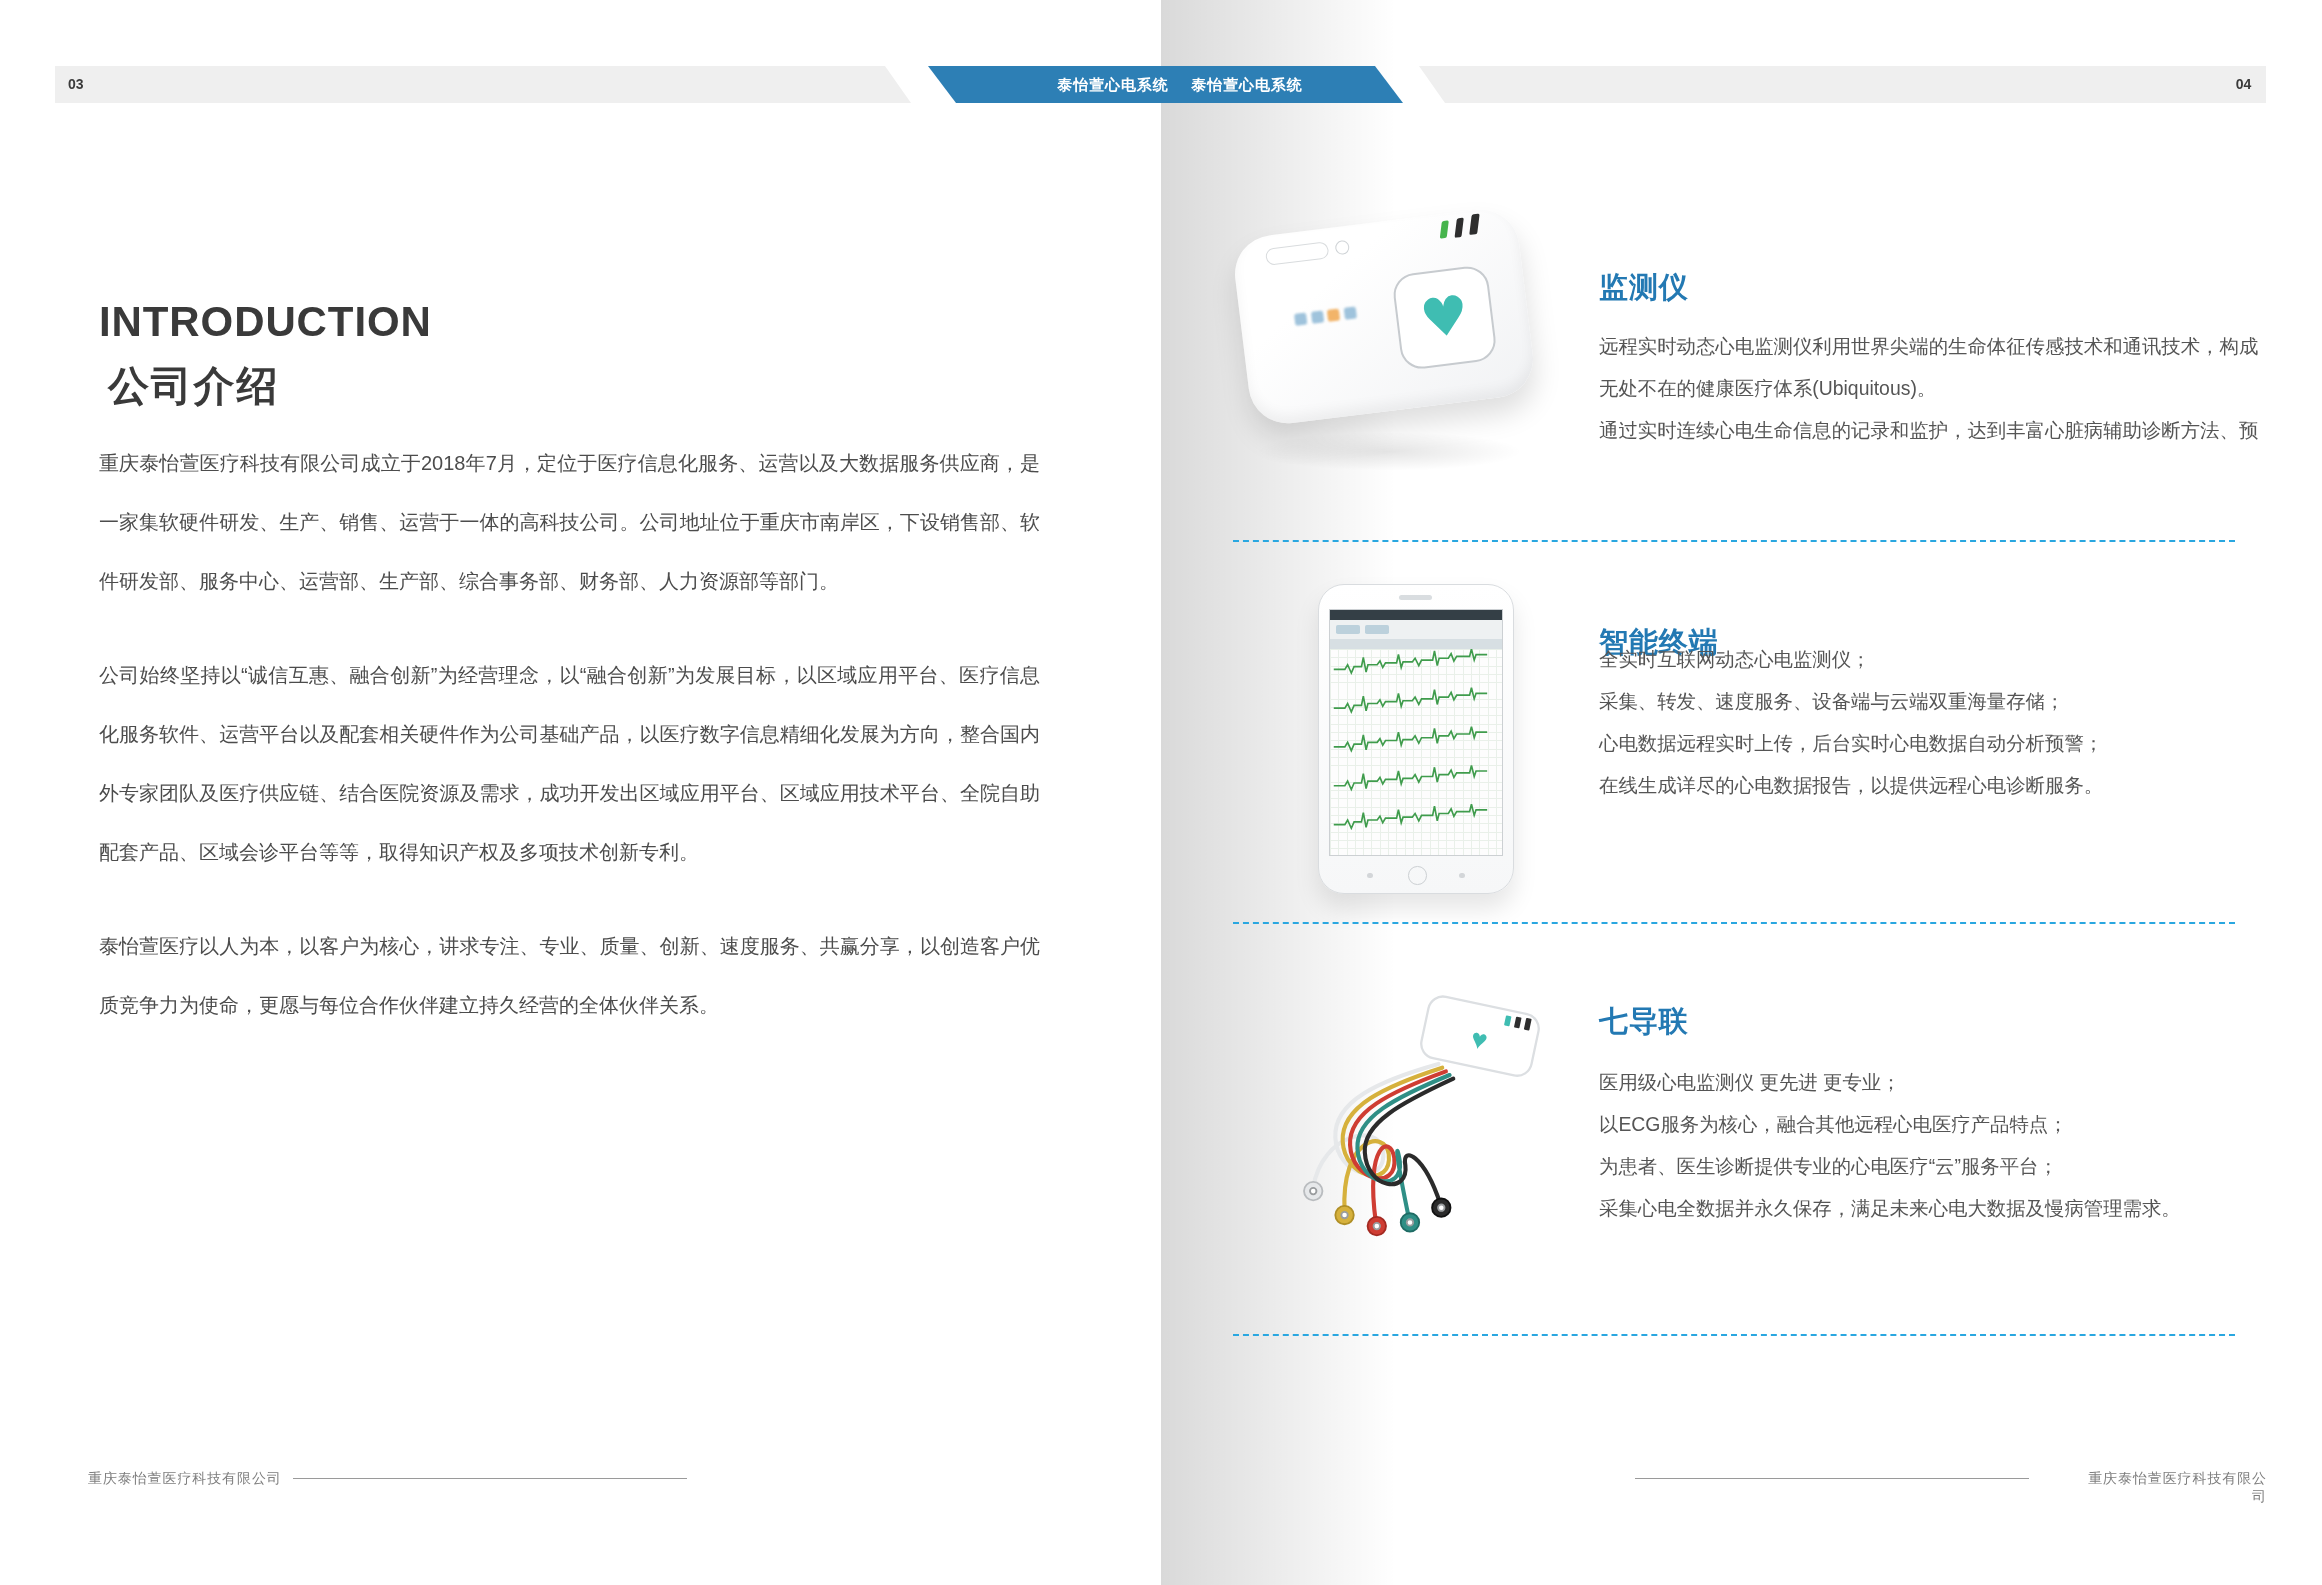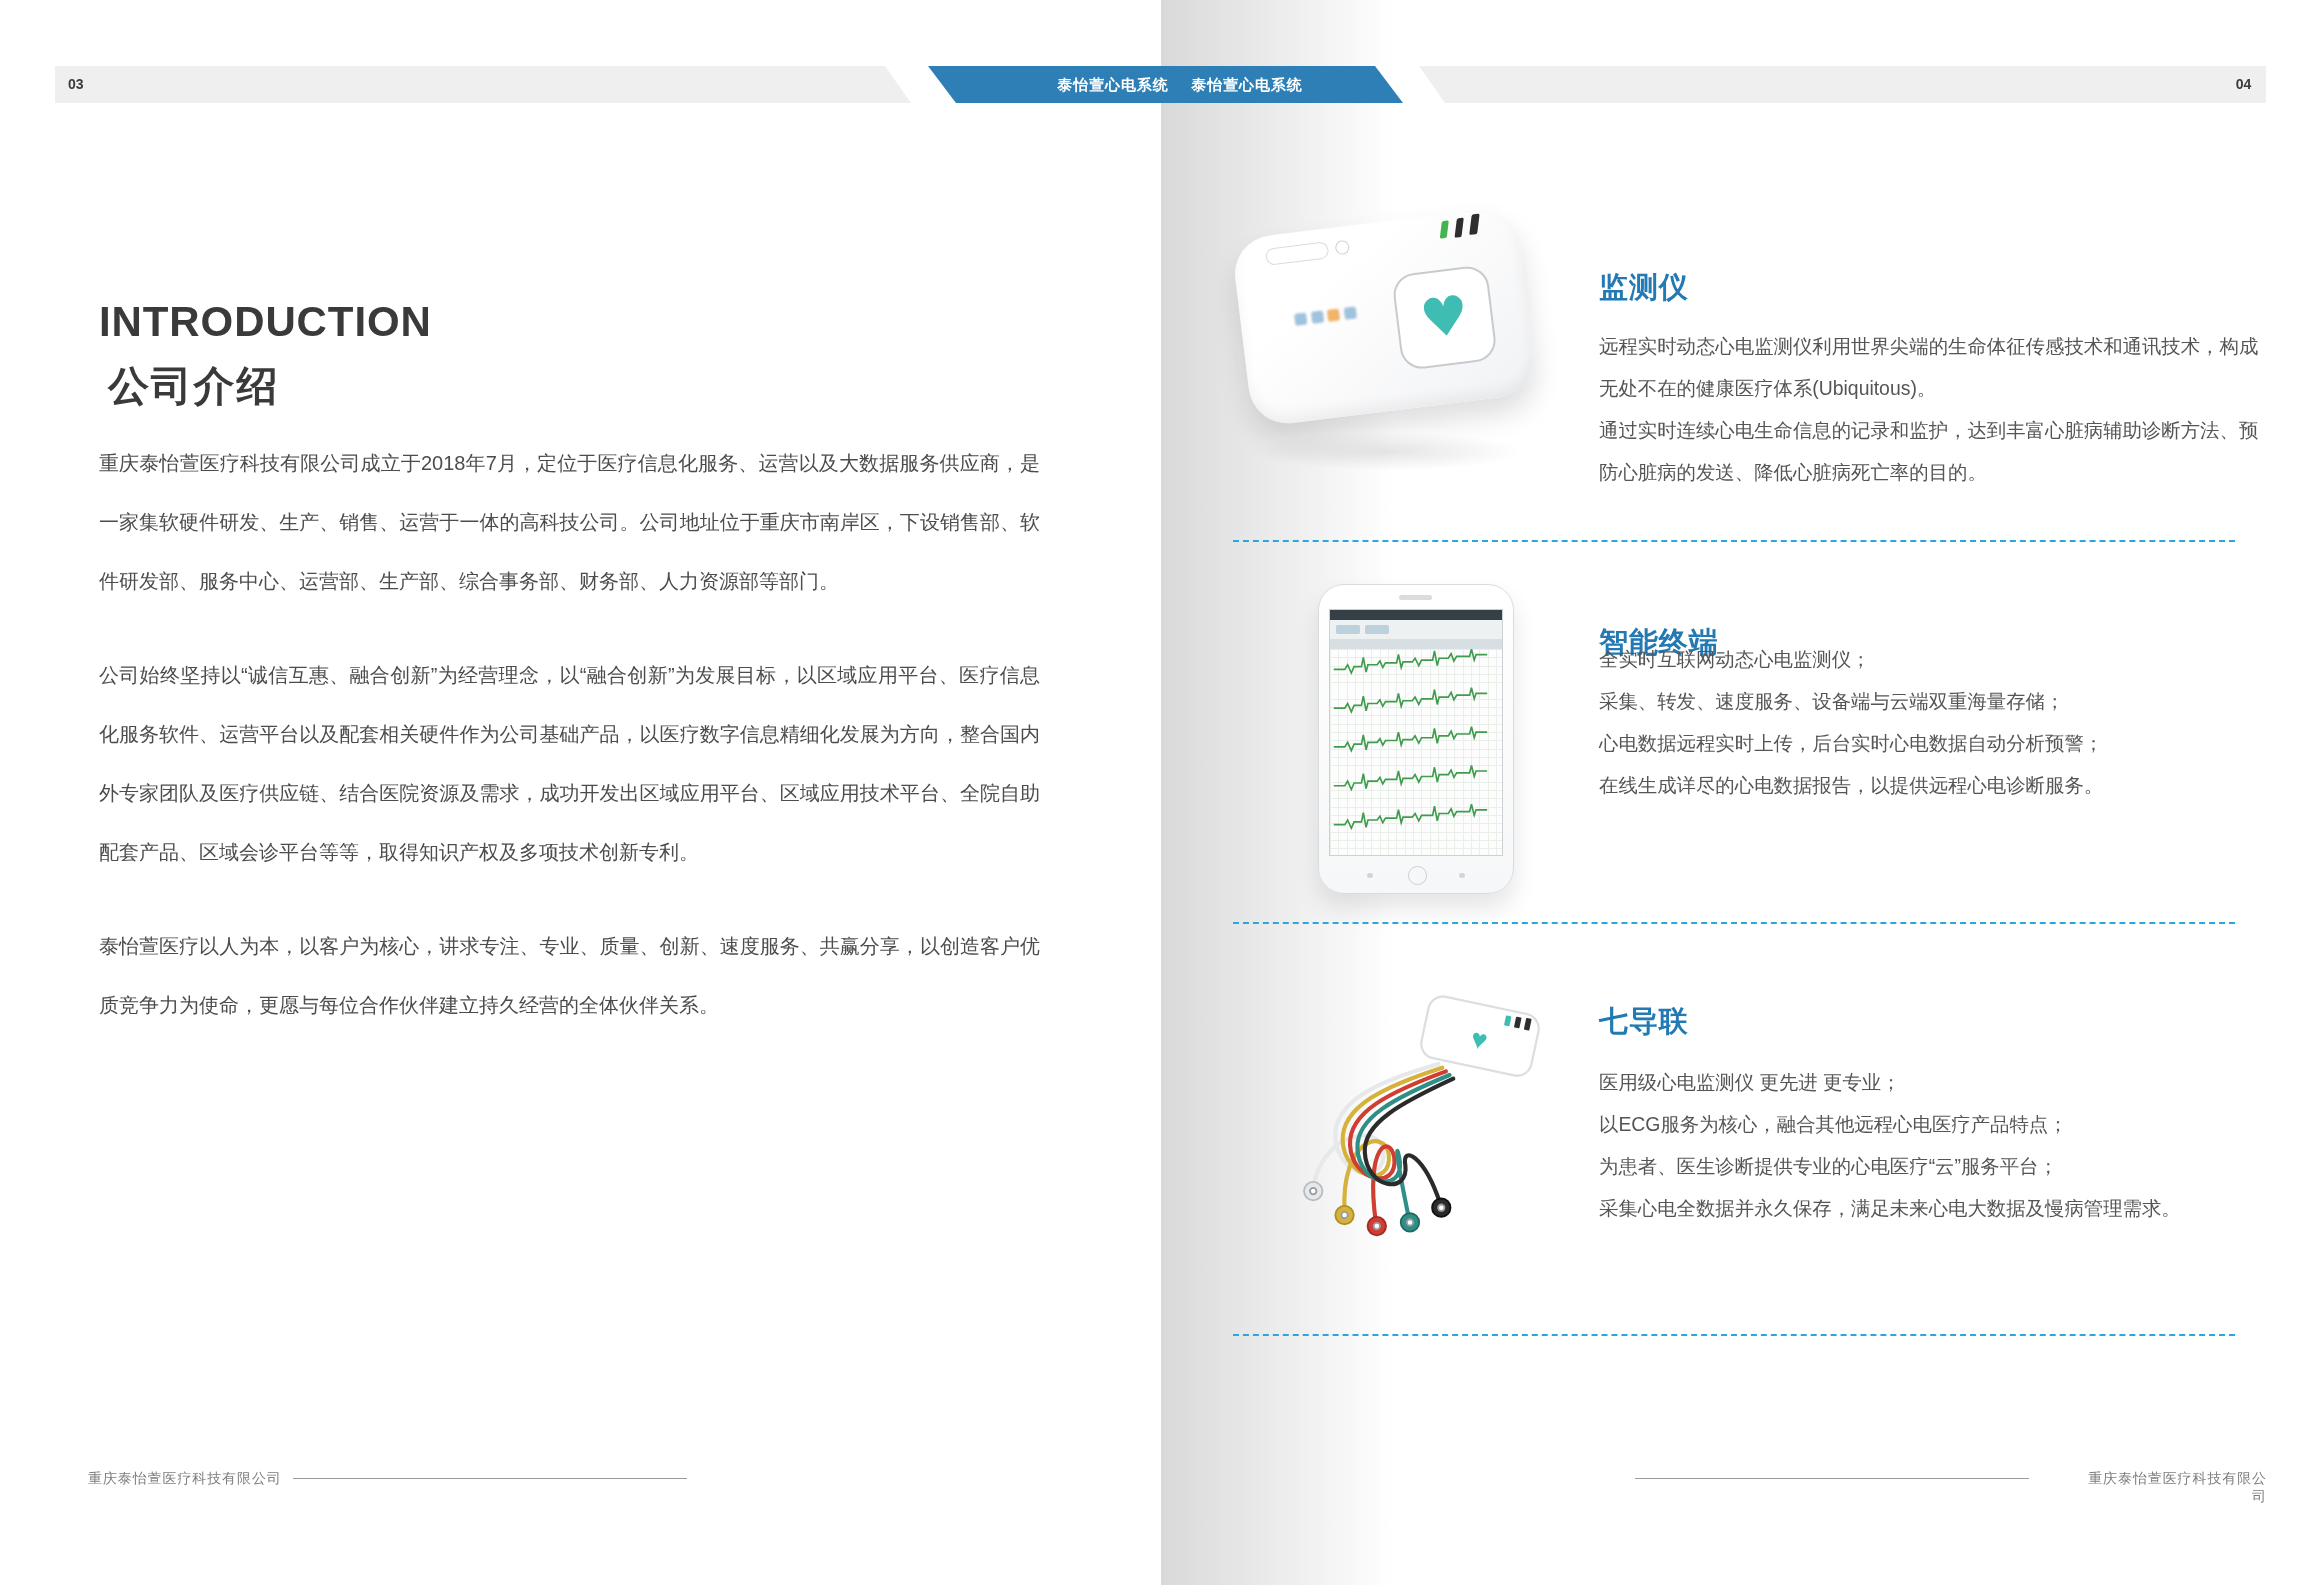--- a/index.html
+++ b/index.html
@@ -135,21 +135,20 @@
     <span class="heart-glyph">♥</span>
   </div>
 </div>
 <div class="abs monitor-shadow"></div>
 
 <div class="abs sec-title" style="top:268px;">监测仪</div>
 <div class="abs sec-body" style="top:325px;">
   <div class="sec-line">远程实时动态心电监测仪利用世界尖端的生命体征传感技术和通讯技术，构成</div>
   <div class="sec-line">无处不在的健康医疗体系(Ubiquitous)。</div>
   <div class="sec-line">通过实时连续心电生命信息的记录和监护，达到丰富心脏病辅助诊断方法、预</div>
-  <div class="sec-line">防心脏病的发送、降低心脏病死亡率的目的。</div>
 </div>
 
 <div class="abs dash" style="top:540px;"></div>
 
 <div class="abs phone">
   <div class="speaker"></div>
   <div class="screen">
     <div class="statusbar"></div>
     <div class="toolbar">
         <i></i>

